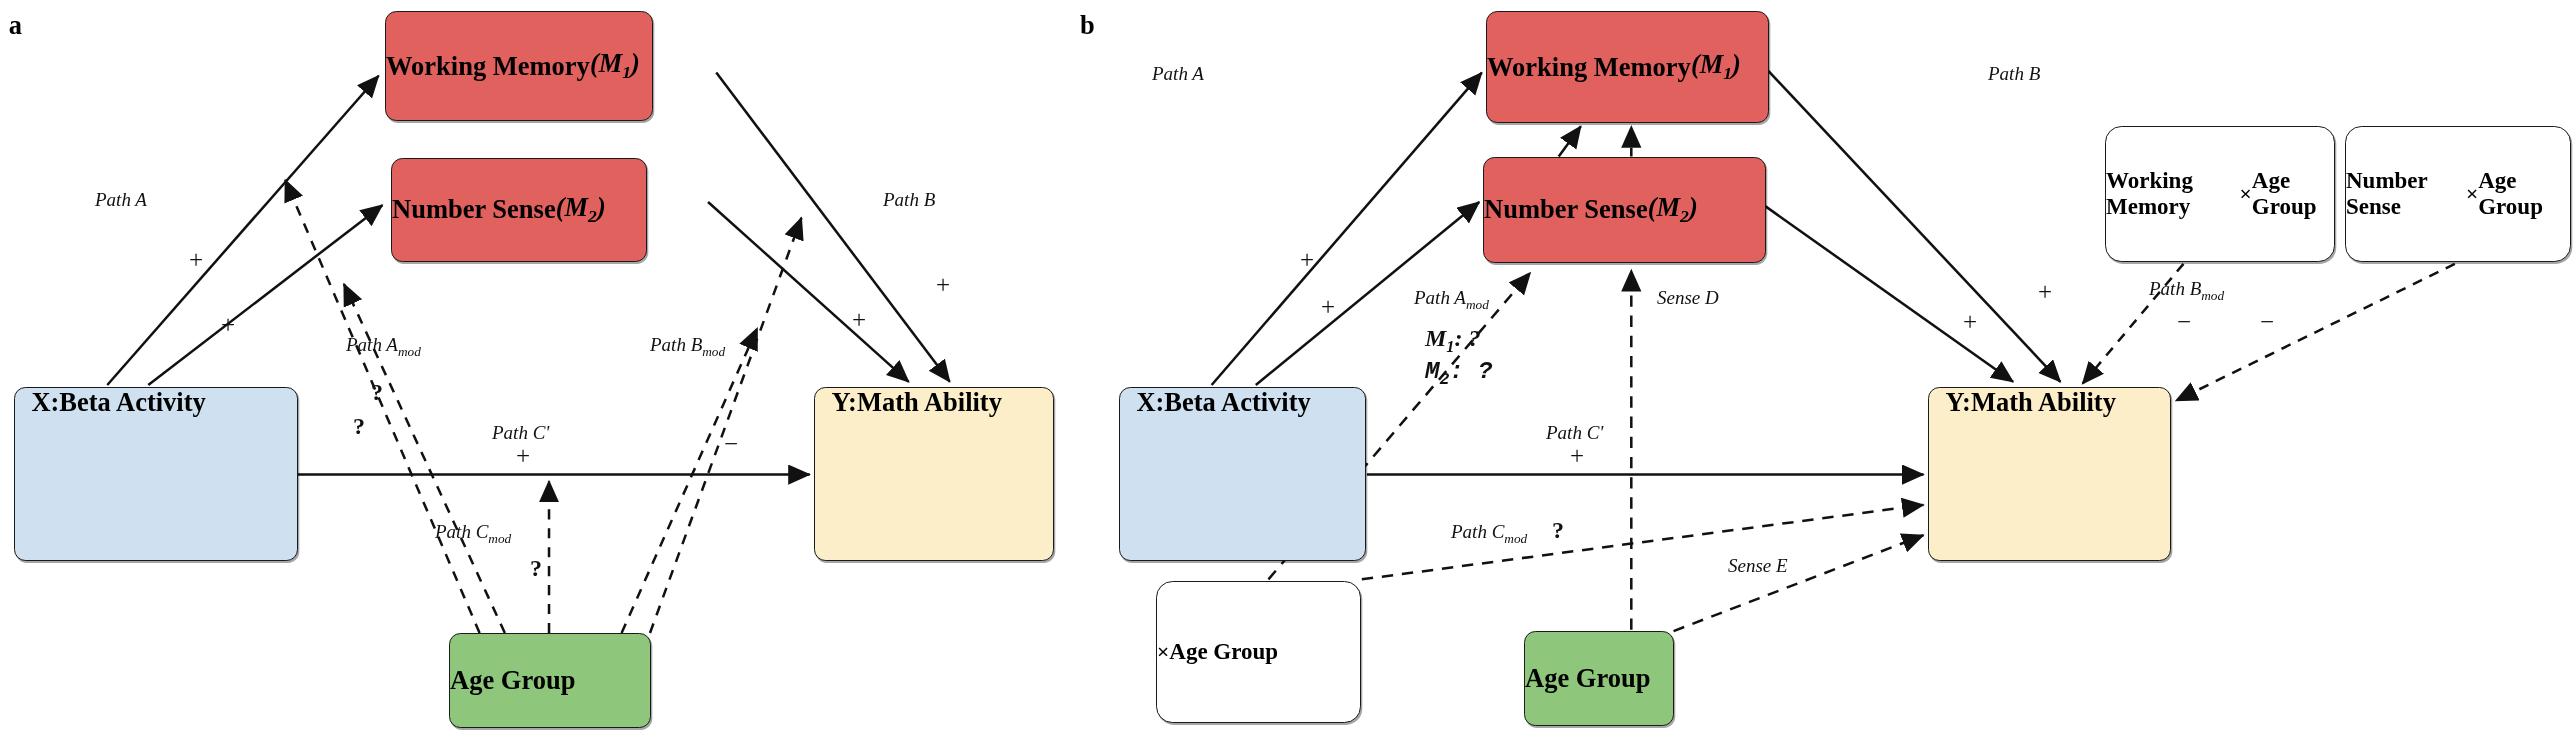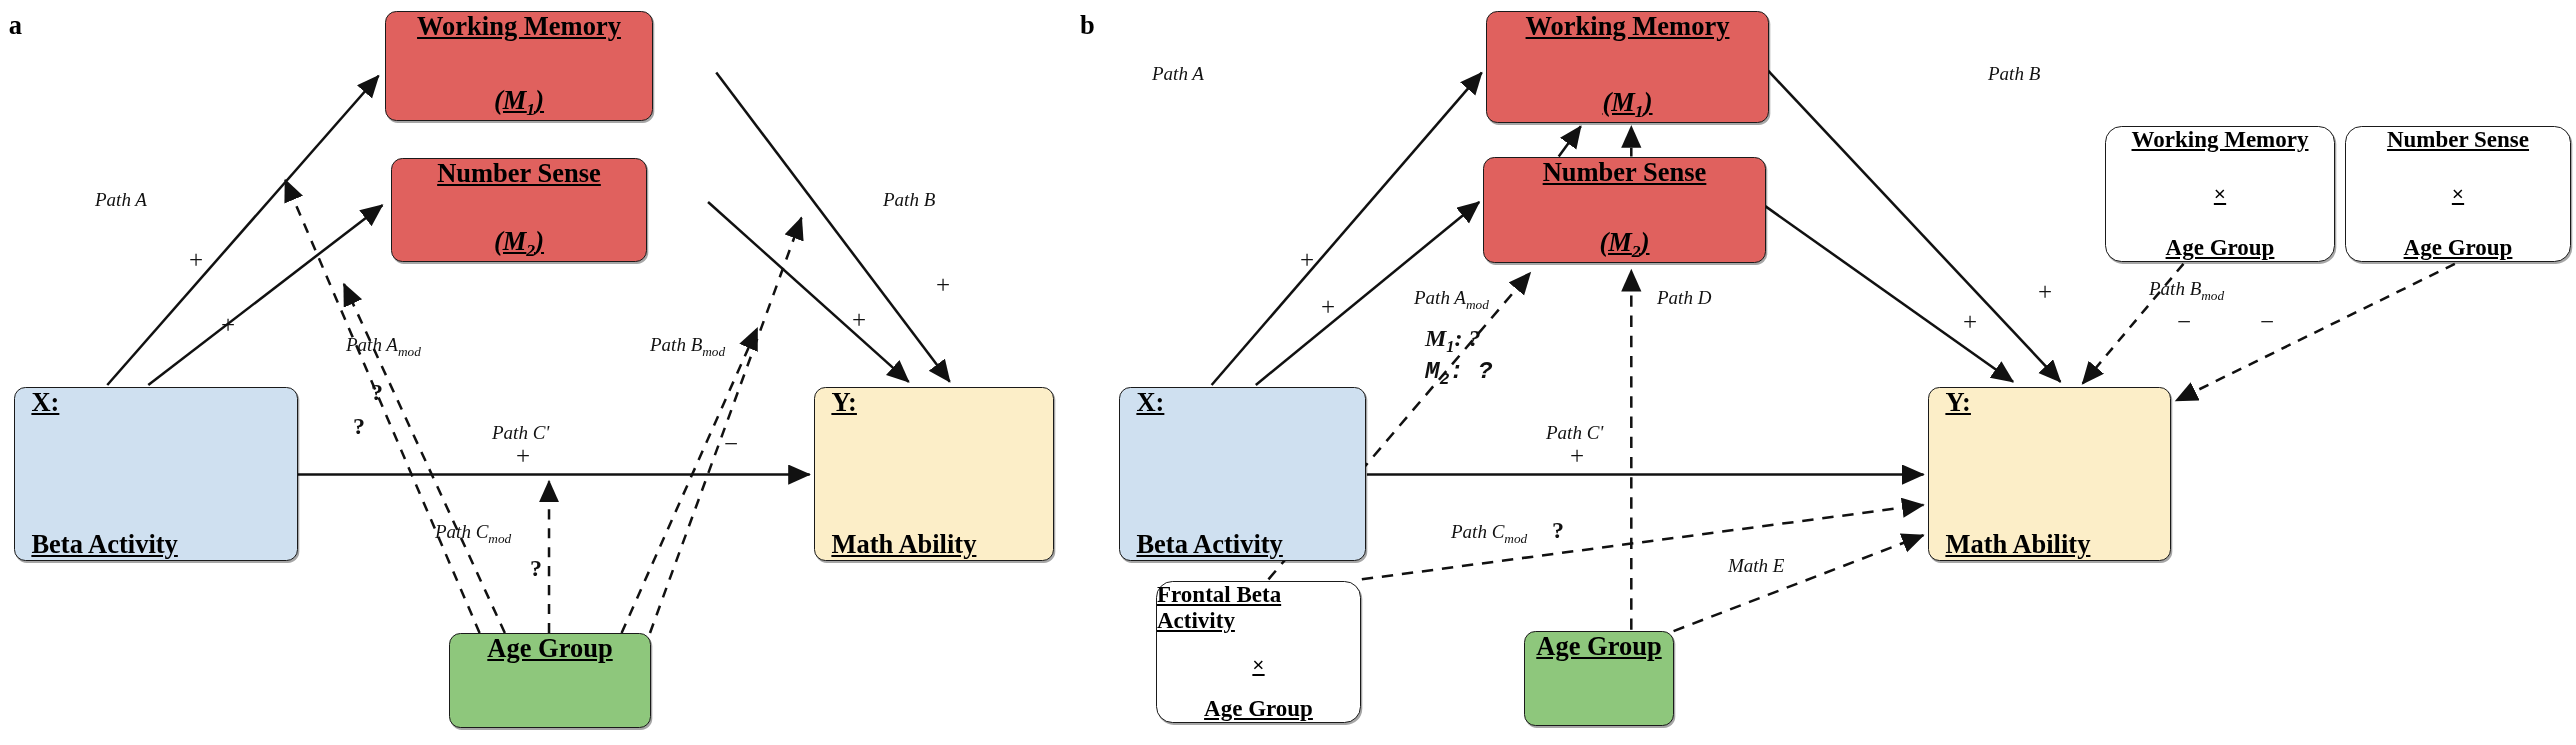--- a/index.html
+++ b/index.html
@@ -1,21 +1,21 @@
 <!DOCTYPE html>
 <html style="font-size:10px"><head>
 <meta charset="utf-8">
 <style>
   html,body{margin:0;padding:0;background:#ffffff;}
   body{width:2576px;height:746px;overflow:hidden;font-family:"Liberation Serif",serif;}
   #stage{position:relative;width:2576px;height:746px;background:#fff;}
   svg.edges{position:absolute;left:0;top:0;width:2576px;height:746px;pointer-events:none;}
   .node{position:absolute;box-sizing:border-box;border:1.9px solid #1a1a1a;border-radius:11.4px;
-        display:flex;flex-direction:column;align-items:center;justify-content:space-between;
-        font-weight:bold;line-height:1.12;color:#000;box-shadow:1.3px 1.9px 0 rgba(0,0,0,.35);text-decoration:underline;}
+        display:flex;flex-direction:row;align-items:center;justify-content:flex-start;
+        font-weight:bold;line-height:1.12;color:#000;box-shadow:1.3px 1.9px 0 rgba(0,0,0,.35);}
   .node.red{background:#e0615e;}
   .node.blue{background:#cfe0f0;}
   .node.yellow{background:#fceec8;}
   .node.green{background:#8ec77c;}
   .node.white{background:#ffffff;}
   .node.lalign{align-items:flex-start;padding-left:16.4px;}
   .n-title{font-size:26.5px;}
   .n-sub{font-size:26.5px;font-style:italic;}
   .n-sub .sub{font-size:17.7px;font-style:italic;vertical-align:sub;}
   .lbl{position:absolute;font-size:19px;font-style:italic;color:#111;white-space:nowrap;}
@@ -151,21 +151,20 @@
   <div class="node yellow lalign" style="left:1928px;top:387px;width:243px;height:174px;">
     <div class="n-title">Y:</div>
     <div class="n-title">Math Ability</div>
   </div>
 
   <div class="node green" style="left:1524px;top:631px;width:150px;height:95px;">
     <div class="n-title">Age Group</div>
   </div>
 
   <div class="node white" style="left:1156px;top:581px;width:205px;height:142px;border-radius:16.4px;">
-    <div class="n-title" style="font-size:23px;">Frontal Beta Activity</div>
     <div class="times">×</div>
     <div class="n-title" style="font-size:23px;">Age Group</div>
   </div>
 
   <div class="node white" style="left:2105px;top:126px;width:230px;height:136px;border-radius:16.4px;">
     <div class="n-title" style="font-size:23px;">Working Memory</div>
     <div class="times">×</div>
     <div class="n-title" style="font-size:23px;">Age Group</div>
   </div>
 
@@ -173,25 +172,25 @@
     <div class="n-title" style="font-size:23px;">Number Sense</div>
     <div class="times">×</div>
     <div class="n-title" style="font-size:23px;">Age Group</div>
   </div>
 
   <div class="lbl" style="left:1152px;top:63px;">Path A</div>
   <div class="lbl" style="left:1988px;top:63px;">Path B</div>
   <div class="lbl" style="left:1414px;top:287px;"><span>Path A</span><span class="sub">mod</span></div>
   <div class="mq" style="left:1425px;top:325px;text-align:center;">M<span class="sub">1</span>: ?</div>
   <div class="mq" style="left:1425px;top:358px;font-family:Liberation Mono, monospace;">M<span class="sub">2</span>: ?</div>
-  <div class="lbl" style="left:1657px;top:287px;">Path D</div>
+  <div class="lbl" style="left:1657px;top:287px;">Sense D</div>
   <div class="lbl" style="left:1546px;top:422px;">Path C'</div>
   <div class="lbl" style="left:1451px;top:521px;"><span>Path C</span><span class="sub">mod</span></div>
   <div class="qm" style="left:1552px;top:517px;">?</div>
-  <div class="lbl" style="left:1728px;top:555px;">Math E</div>
+  <div class="lbl" style="left:1728px;top:555px;">Sense E</div>
   <div class="lbl" style="left:2149px;top:278px;"><span>Path B</span><span class="sub">mod</span></div>
 
   <div class="sign" style="left:1300px;top:246px;">+</div>
   <div class="sign" style="left:1321px;top:293px;">+</div>
   <div class="sign" style="left:2038px;top:278px;">+</div>
   <div class="sign" style="left:1963px;top:308px;">+</div>
   <div class="sign" style="left:1570px;top:442px;">+</div>
   <div class="sign" style="left:2177px;top:308px;">−</div>
   <div class="sign" style="left:2260px;top:308px;">−</div>
 

